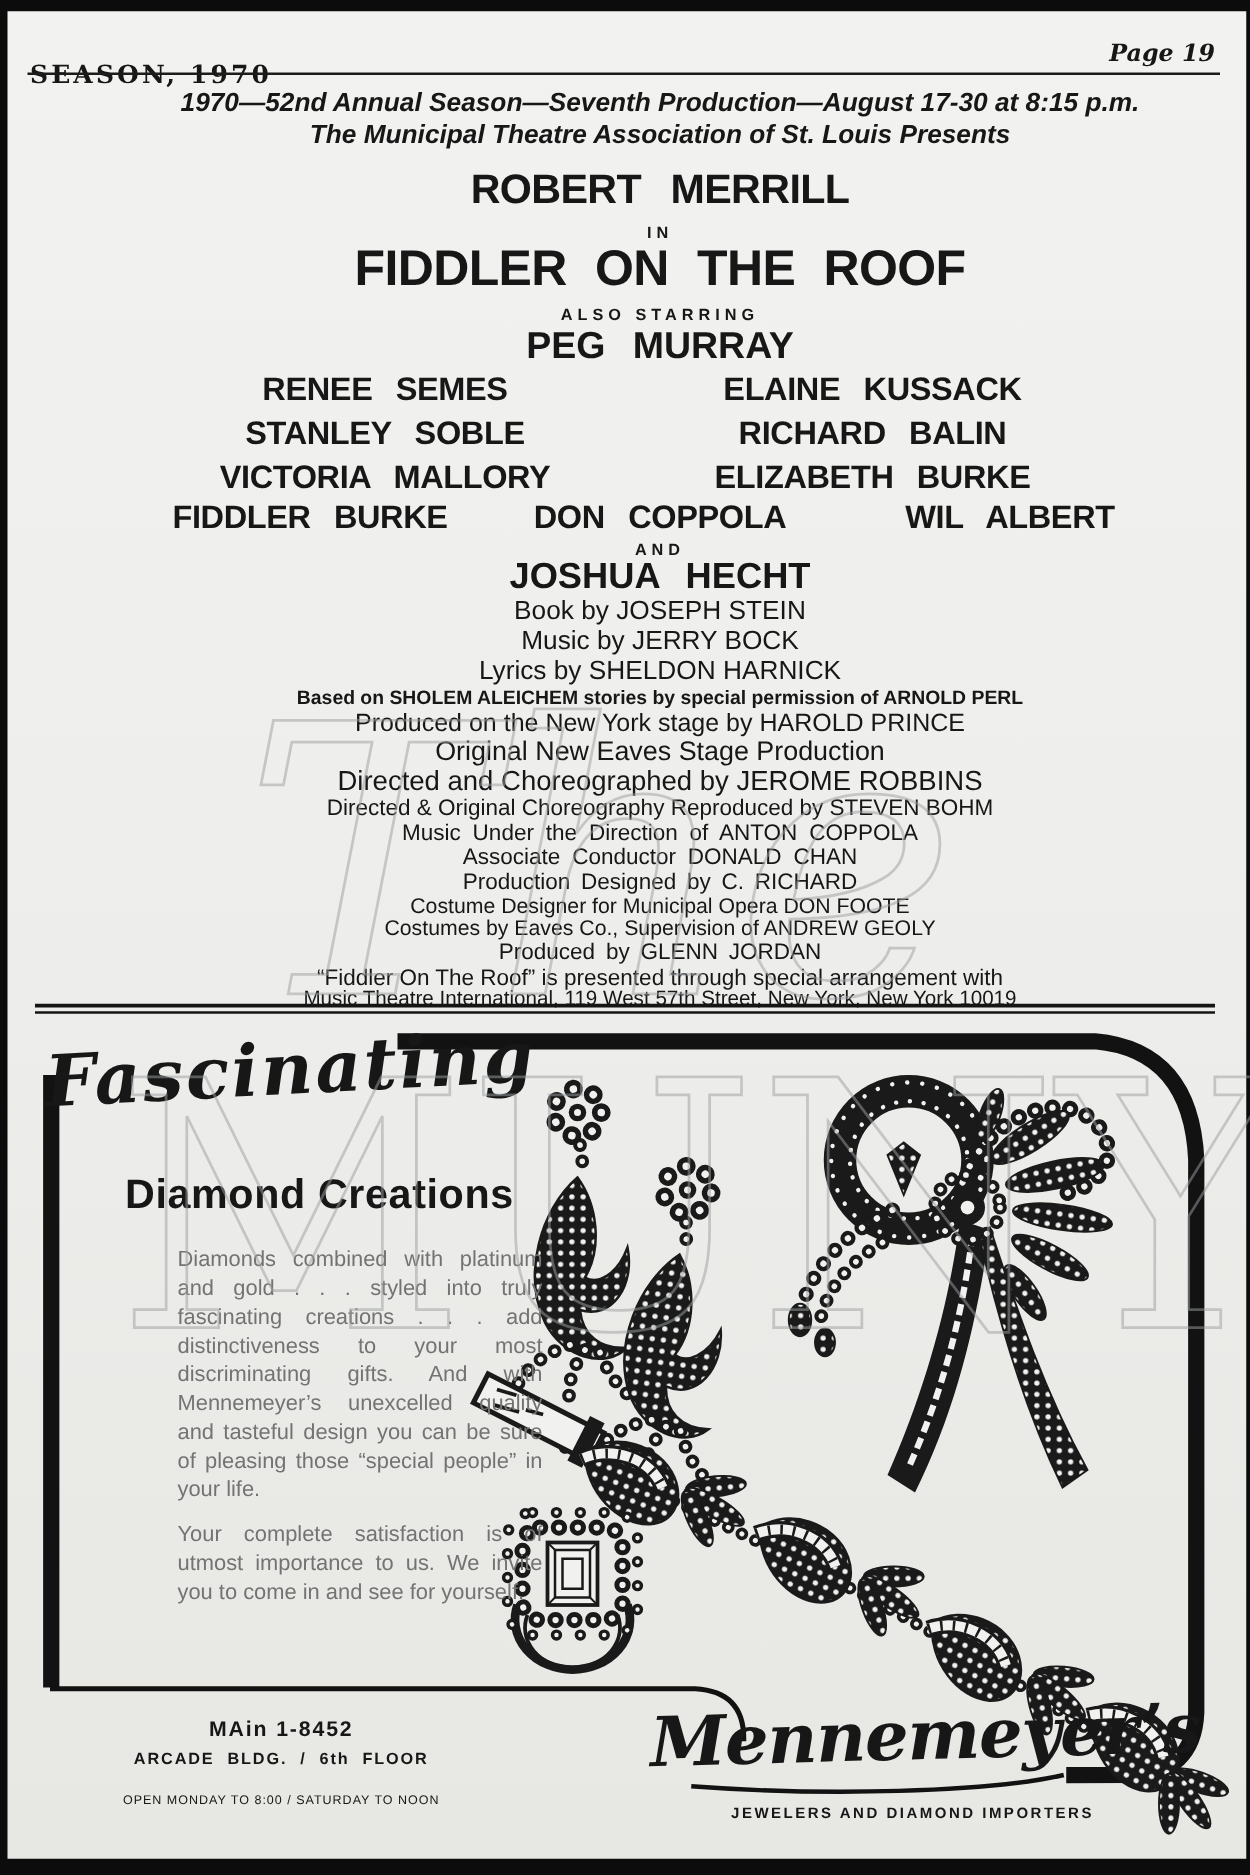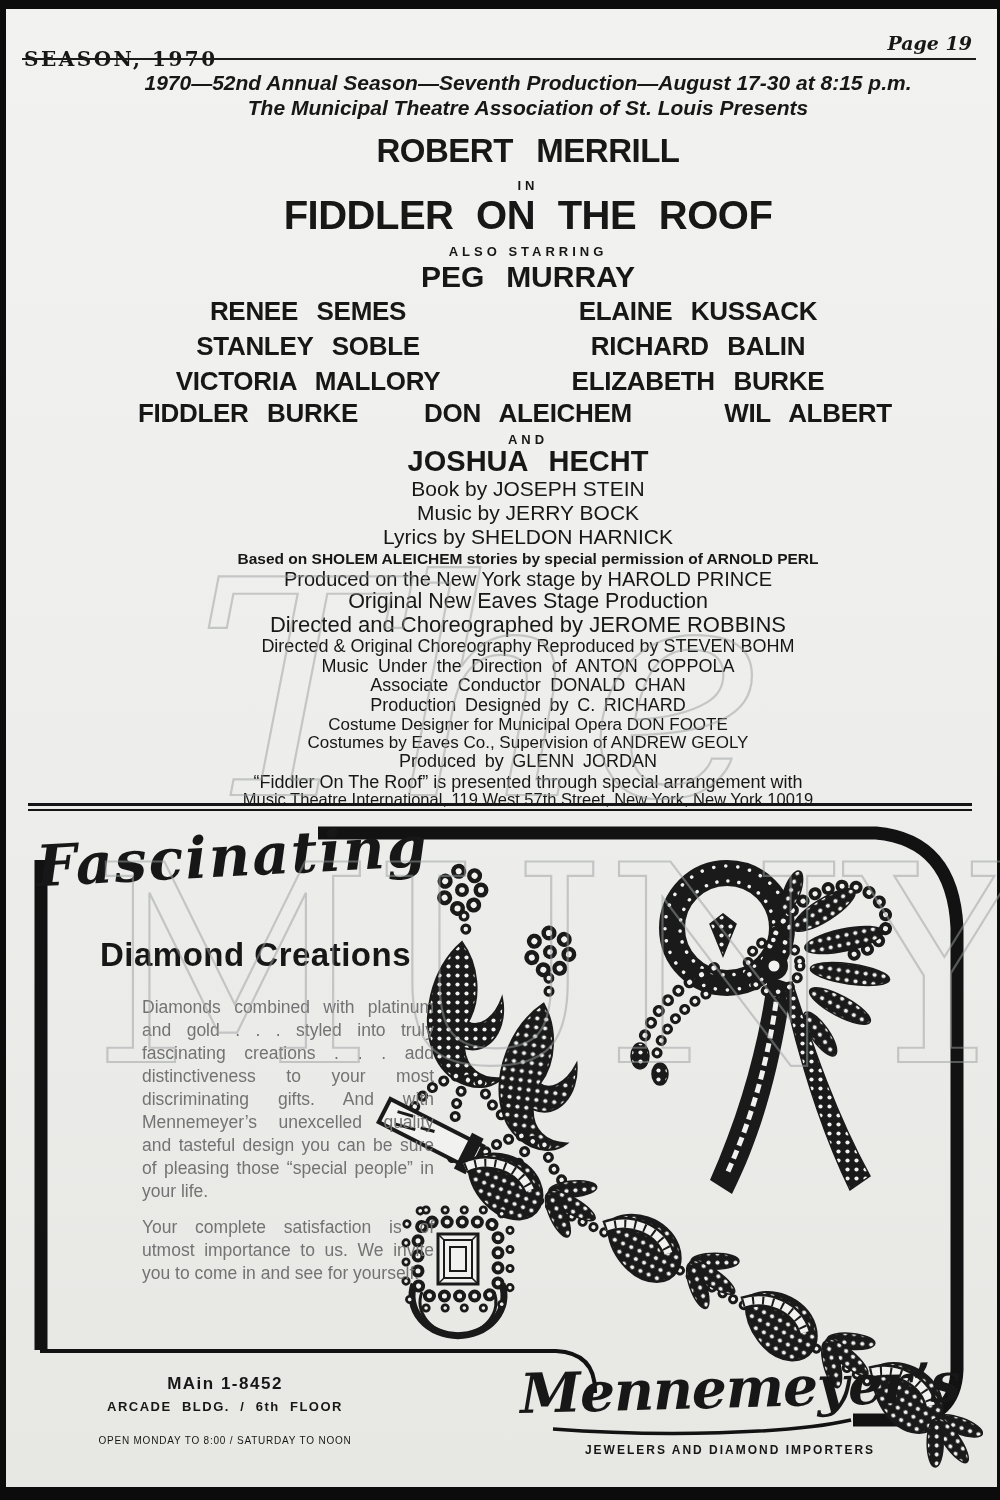--- a/index.html
+++ b/index.html
@@ -95,21 +95,21 @@
     <div class="cast">
       <span class="cl">STANLEY SOBLE</span>
       <span class="cr">RICHARD BALIN</span>
     </div>
     <div class="cast">
       <span class="cl">VICTORIA MALLORY</span>
       <span class="cr">ELIZABETH BURKE</span>
     </div>
     <div class="trio">
       <span class="t1">FIDDLER BURKE</span>
-      <span class="t2">DON ALEICHEM</span>
+      <span class="t2">DON COPPOLA</span>
       <span class="t3">WIL ALBERT</span>
     </div>
 
     <div class="l-and">AND</div>
     <div class="l-feat">JOSHUA HECHT</div>
 
     <div class="c-lg">Book by JOSEPH STEIN</div>
     <div class="c-lg">Music by JERRY BOCK</div>
     <div class="c-lg">Lyrics by SHELDON HARNICK</div>
     <div class="c-based">Based on SHOLEM ALEICHEM stories by special permission of ARNOLD PERL</div>

